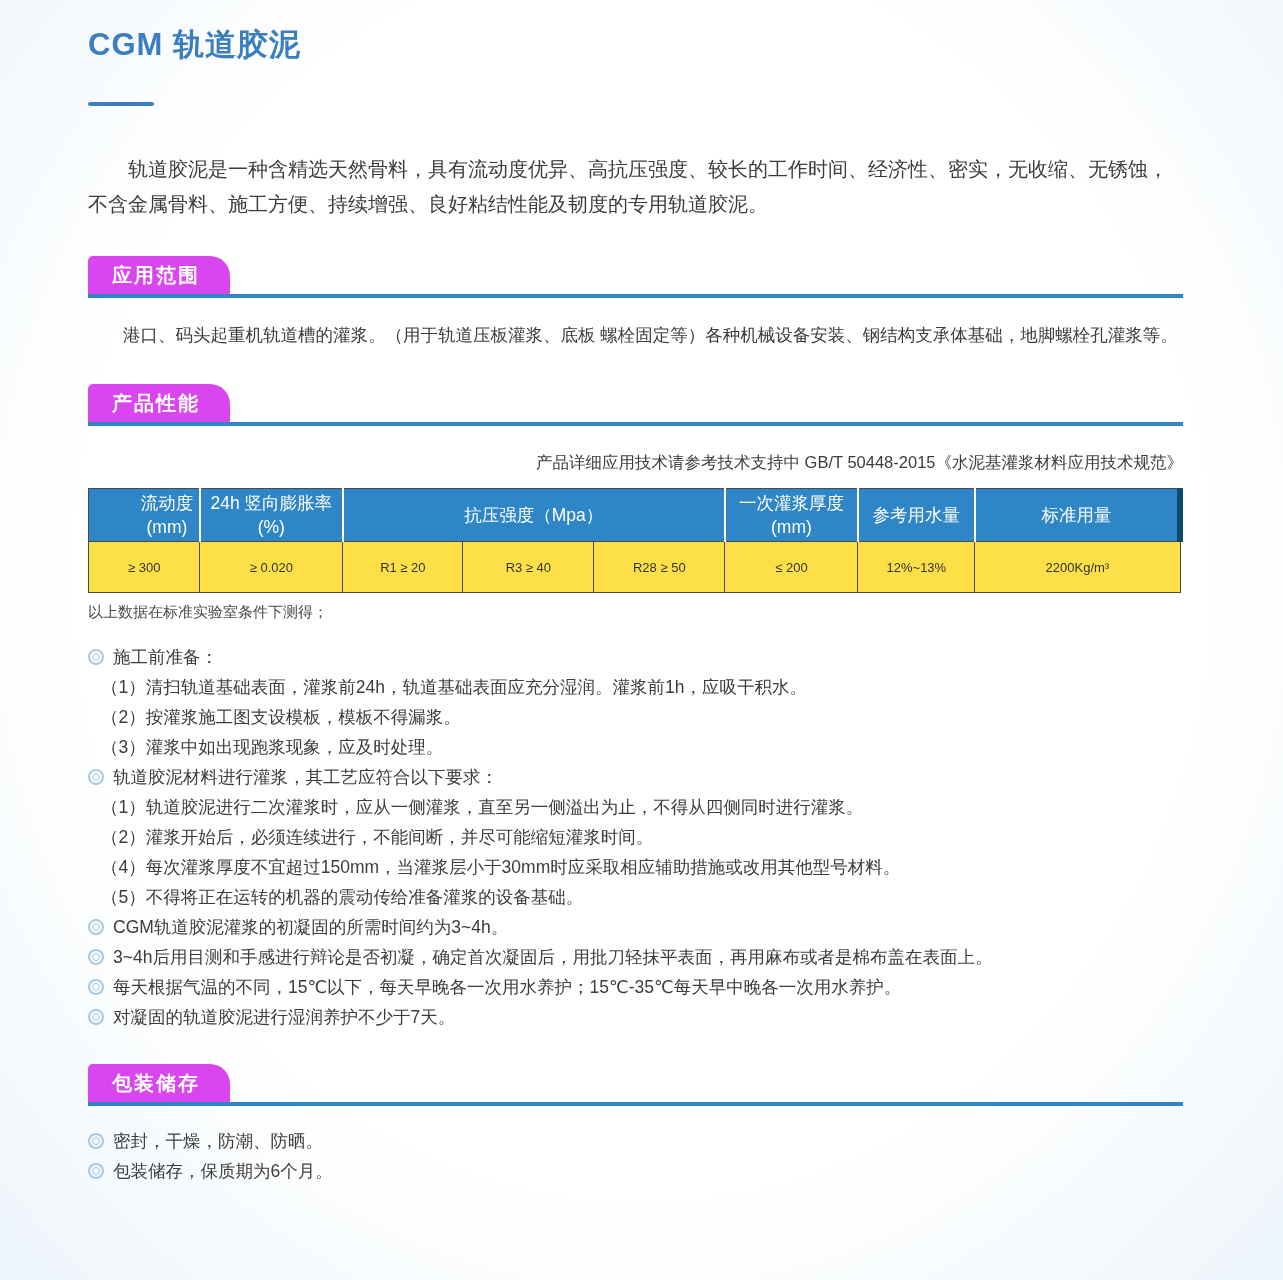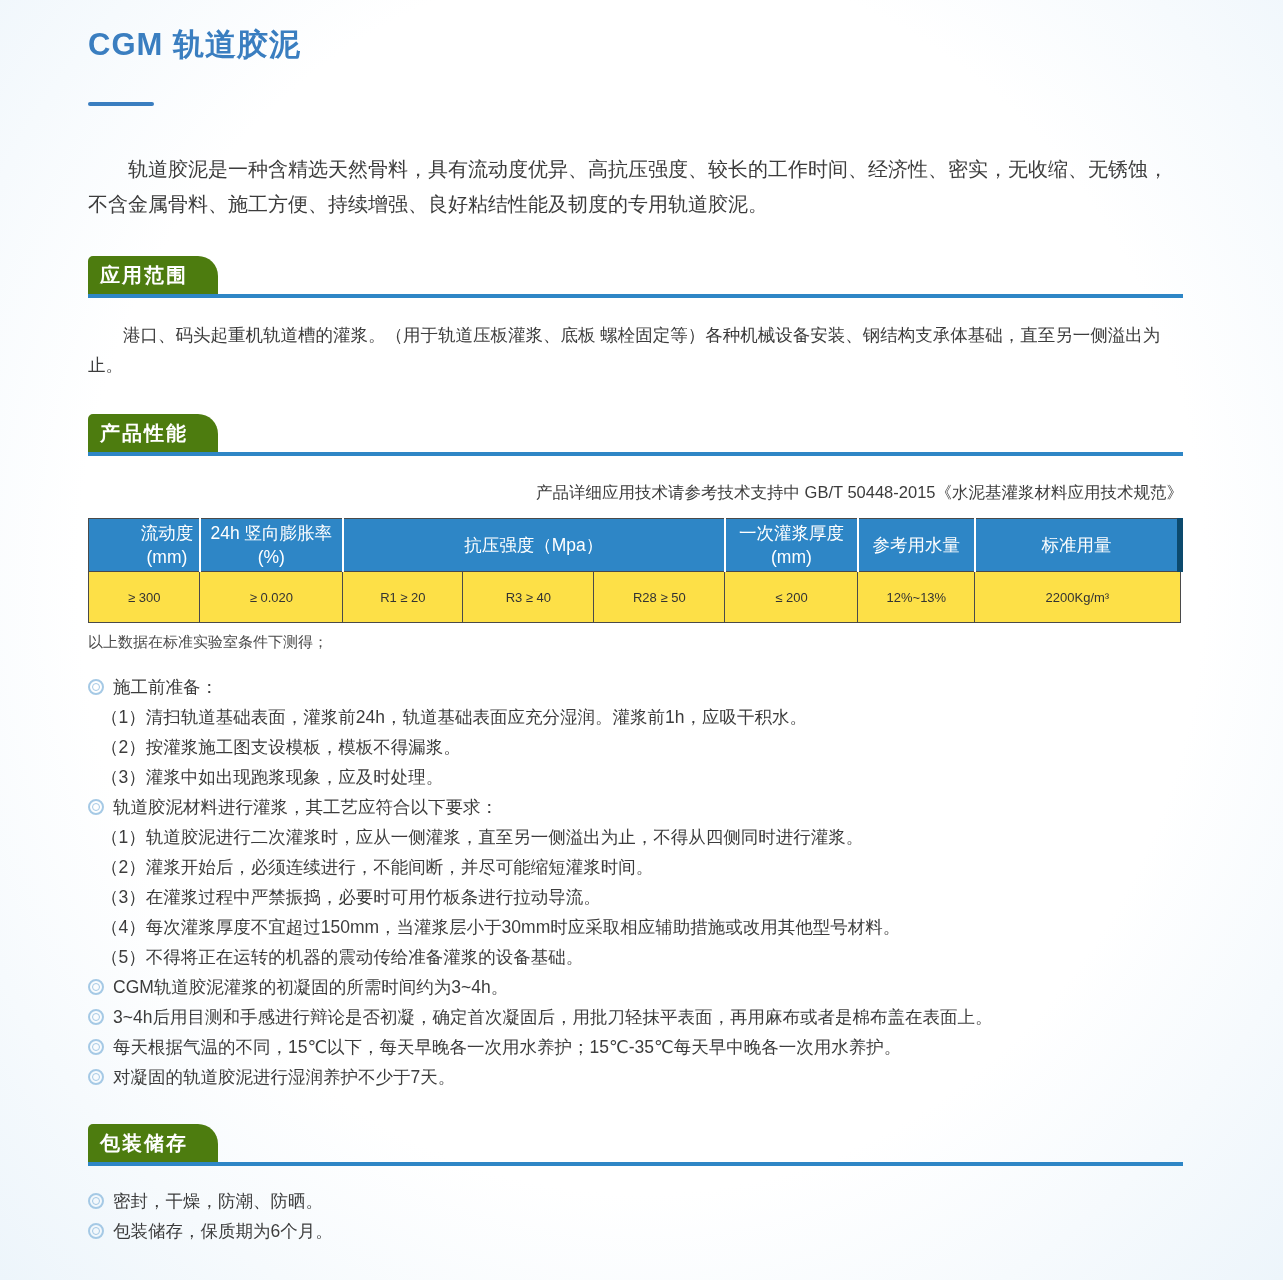--- a/index.html
+++ b/index.html
@@ -42,26 +42,26 @@
     color: #3c3c3c;
   }
   
   .section-header {
     margin-top: 34px;
     border-bottom: 4px solid #2e86c6;
     line-height: 0;
   }
   .section-badge {
     display: inline-block;
-    background: #4d7c0f;
+    background: #d946ef;
     color: #ffffff;
     font-size: 20px;
     font-weight: bold;
     line-height: 38px;
-    padding: 0 30px 0 12px;
+    padding: 0 30px 0 24px;
     border-radius: 5px 20px 0 0;
     letter-spacing: 2px;
   }
   
   .application-body {
     margin: 22px 0 0 0;
     font-size: 17.5px;
     line-height: 30px;
     text-indent: 2em;
     color: #3c3c3c;
@@ -145,21 +145,21 @@
 <div class="page">
 
   <h1 class="doc-title">CGM 轨道胶泥</h1>
   <div class="title-underline"></div>
 
   <p class="intro">轨道胶泥是一种含精选天然骨料，具有流动度优异、高抗压强度、较长的工作时间、经济性、密实，无收缩、无锈蚀，不含金属骨料、施工方便、持续增强、良好粘结性能及韧度的专用轨道胶泥。</p>
 
   <div class="section-header">
     <span class="section-badge">应用范围</span>
   </div>
-  <p class="application-body">港口、码头起重机轨道槽的灌浆。（用于轨道压板灌浆、底板 螺栓固定等）各种机械设备安装、钢结构支承体基础，直至另一侧溢出为止。</p>
+  <p class="application-body">港口、码头起重机轨道槽的灌浆。（用于轨道压板灌浆、底板 螺栓固定等）各种机械设备安装、钢结构支承体基础，地脚螺栓孔灌浆等。</p>
 
   <div class="section-header">
     <span class="section-badge">产品性能</span>
   </div>
   <p class="perf-note">产品详细应用技术请参考技术支持中 GB/T 50448-2015《水泥基灌浆材料应用技术规范》</p>
 
   <table class="perf-table">
     <colgroup>
       <col style="width:10.2%">
         <col style="width:13.1%">
@@ -227,23 +227,20 @@
     <div class="b-item">
       <span class="ring"></span><span>轨道胶泥材料进行灌浆，其工艺应符合以下要求：</span>
     </div>
     <div class="b-item sub">
       <span>（1）轨道胶泥进行二次灌浆时，应从一侧灌浆，直至另一侧溢出为止，不得从四侧同时进行灌浆。</span>
     </div>
     <div class="b-item sub">
       <span>（2）灌浆开始后，必须连续进行，不能间断，并尽可能缩短灌浆时间。</span>
     </div>
     <div class="b-item sub">
-      <span>（3）在灌浆过程中严禁振捣，必要时可用竹板条进行拉动导流。</span>
-    </div>
-    <div class="b-item sub">
       <span>（4）每次灌浆厚度不宜超过150mm，当灌浆层小于30mm时应采取相应辅助措施或改用其他型号材料。</span>
     </div>
     <div class="b-item sub">
       <span>（5）不得将正在运转的机器的震动传给准备灌浆的设备基础。</span>
     </div>
     <div class="b-item">
       <span class="ring"></span><span>CGM轨道胶泥灌浆的初凝固的所需时间约为3~4h。</span>
     </div>
     <div class="b-item">
       <span class="ring"></span><span>3~4h后用目测和手感进行辩论是否初凝，确定首次凝固后，用批刀轻抹平表面，再用麻布或者是棉布盖在表面上。</span>

